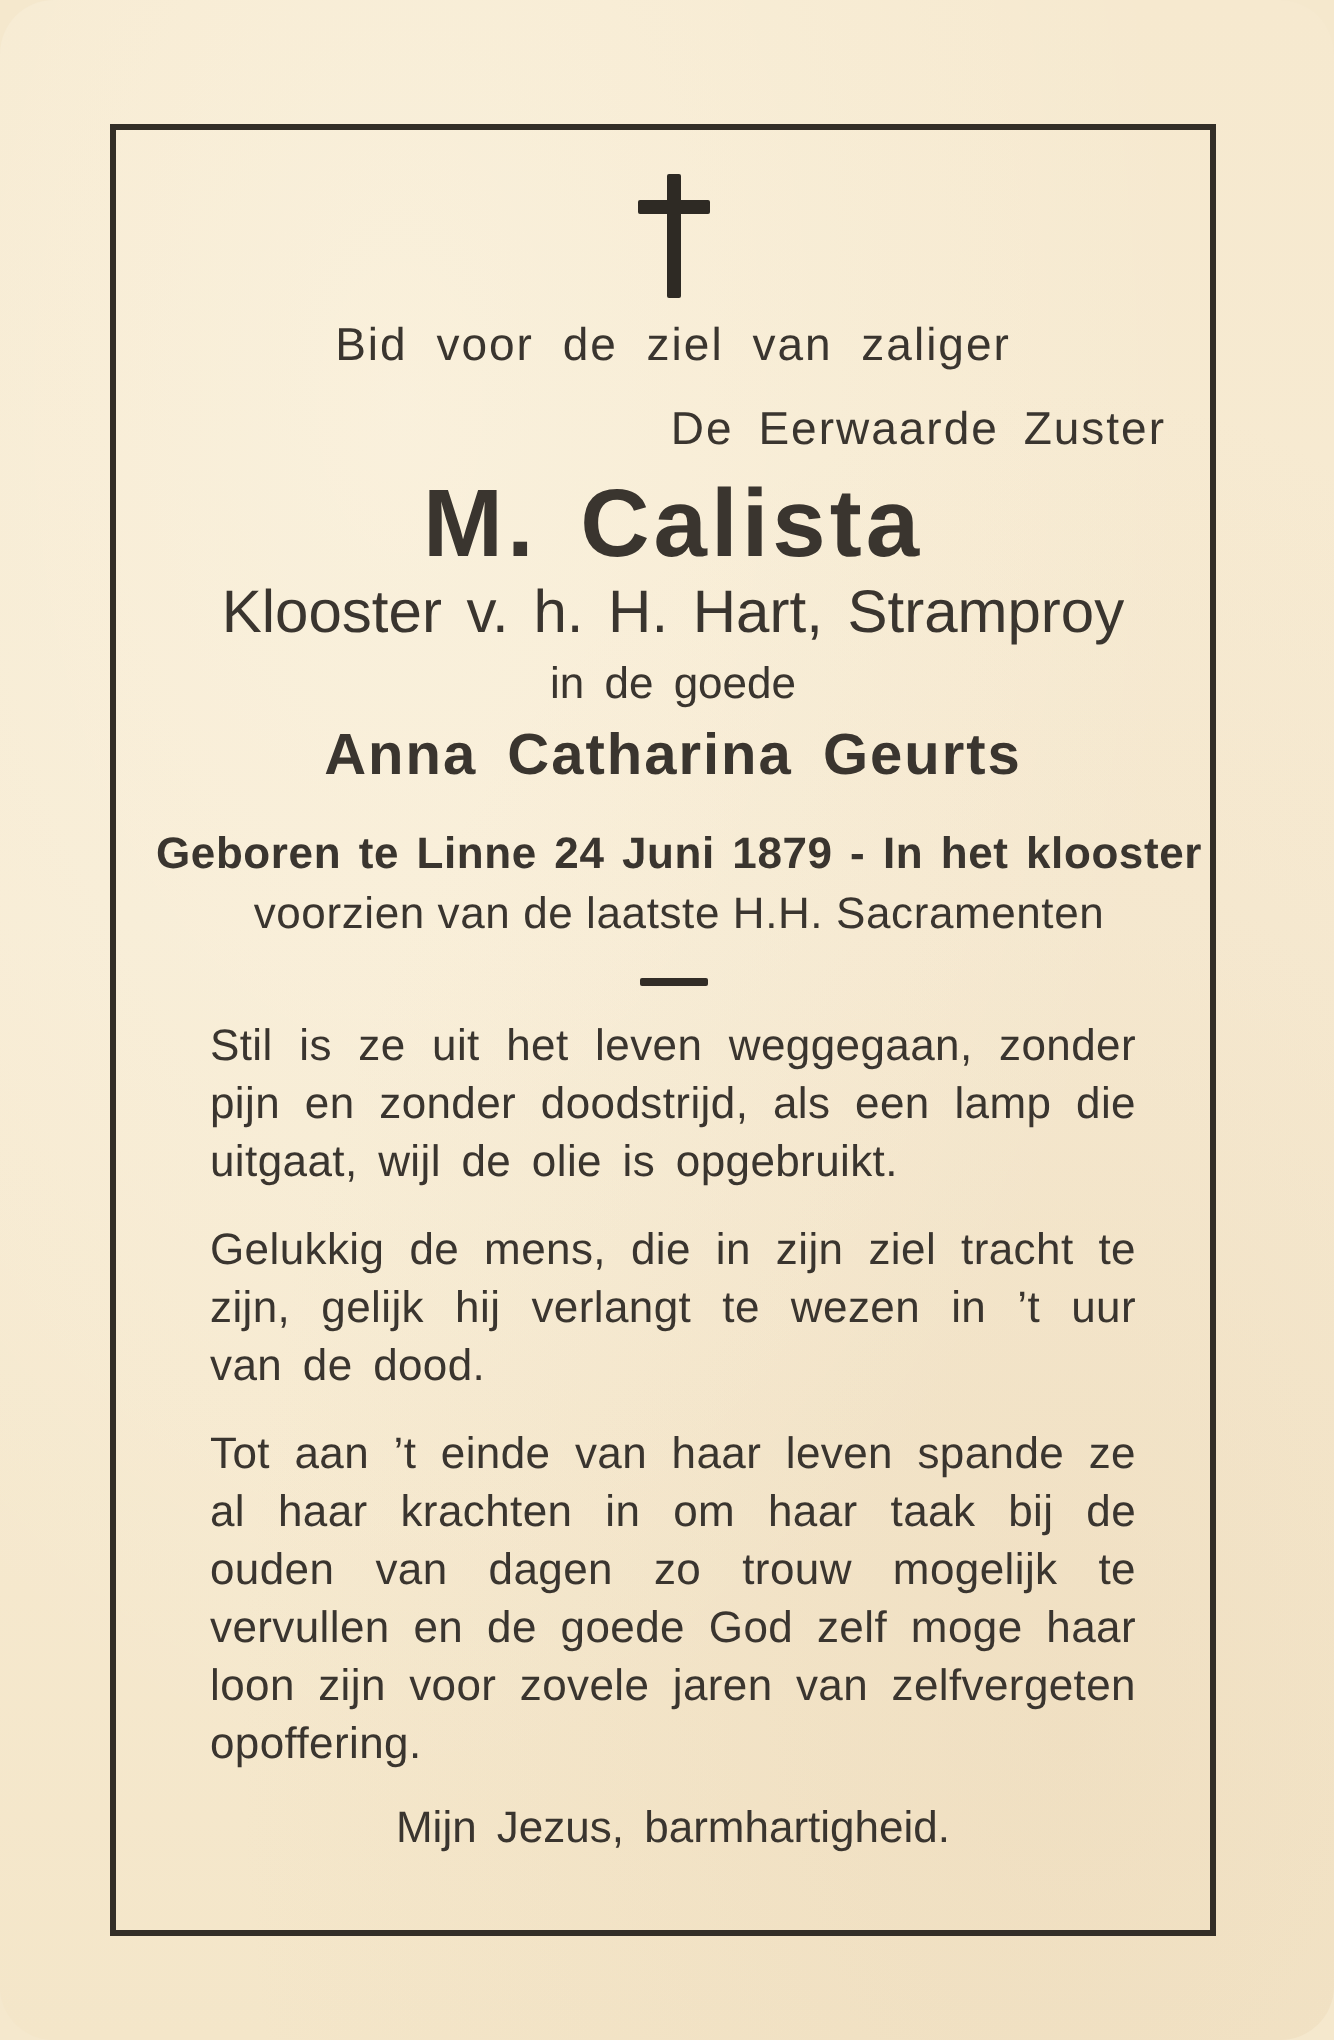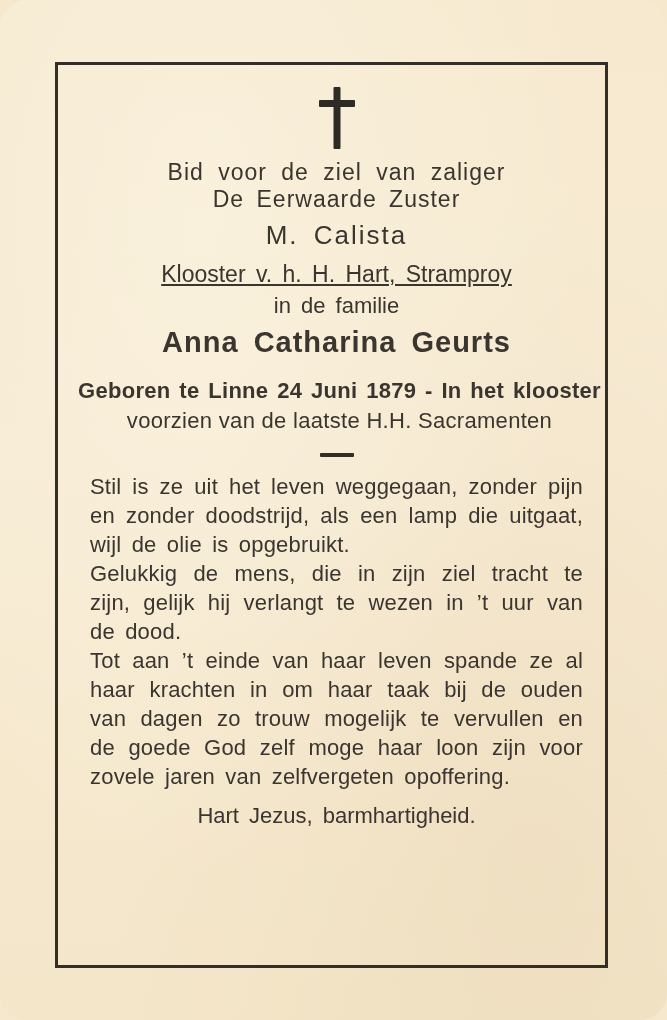--- a/index.html
+++ b/index.html
@@ -61,37 +61,38 @@
     border-radius: 1px;
   }
   .centered { text-align: center; }
   .intro {
     margin-top: 10px;
     font-size: 23px;
     letter-spacing: 1px;
     word-spacing: 7px;
   }
   .honorific {
+    margin-top: 15px;
     font-size: 23px;
     letter-spacing: 1px;
     word-spacing: 5px;
+    text-align: right;
   }
   .religious-name {
     margin: 7px 0 0;
-    font-size: 26px;
-    font-weight: normal;
+    font-size: 48px;
+    font-weight: bold;
     letter-spacing: 2px;
     word-spacing: 6px;
     text-align: center;
   }
   .convent {
-    margin-top: 10px;
-    font-size: 23px;
+    margin-top: 0;
+    font-size: 30px;
     word-spacing: 4px;
-    text-decoration: underline;
   }
   .world {
     margin-top: 5px;
     font-size: 22px;
     word-spacing: 4px;
   }
   .birth-name {
     margin: 7px 0 0;
     font-size: 29px;
     font-weight: bold;
@@ -111,21 +112,21 @@
   }
   .dates .cent { text-align: center; }
   .divider {
     width: 34px;
     height: 4px;
     background: #322d27;
     margin: 17px auto 15px;
     border-radius: 1px;
   }
   .memorial p {
-    margin: 0;
+    margin: 15px;
     font-size: 22px;
     line-height: 29px;
     text-align: justify;
     letter-spacing: 0.2px;
     word-spacing: 4px;
   }
   .closing {
     margin-top: 12px;
     font-size: 22px;
     word-spacing: 4px;
@@ -143,33 +144,33 @@
     </div>
 
     <div class="intro centered">Bid voor de ziel van zaliger</div>
 
     <div class="honorific centered">De Eerwaarde Zuster</div>
 
     <div class="religious-name centered">M. Calista</div>
 
     <div class="convent centered">Klooster v. h. H. Hart, Stramproy</div>
 
-    <div class="world centered">in de familie</div>
+    <div class="world centered">in de goede</div>
 
     <div class="birth-name centered">Anna Catharina Geurts</div>
 
     <div class="dates">
       <div class="just">Geboren te Linne 24 Juni 1879 - In het klooster</div>
       <div class="cent">voorzien van de laatste H.H. Sacramenten</div>
     </div>
 
     <div class="divider"></div>
 
     <div class="memorial">
       <p>Stil is ze uit het leven weggegaan, zonder pijn en zonder doodstrijd, als een lamp die uitgaat, wijl de olie is opgebruikt.</p>
       <p>Gelukkig de mens, die in zijn ziel tracht te zijn, gelijk hij verlangt te wezen in ’t uur van de dood.</p>
       <p>Tot aan ’t einde van haar leven spande ze al haar krachten in om haar taak bij de ouden van dagen zo trouw mogelijk te vervullen en de goede God zelf moge haar loon zijn voor zovele jaren van zelfvergeten opoffering.</p>
     </div>
 
-    <div class="closing centered">Hart Jezus, barmhartigheid.</div>
+    <div class="closing centered">Mijn Jezus, barmhartigheid.</div>
 
   </div>
 </div>
 
 </body></html>

